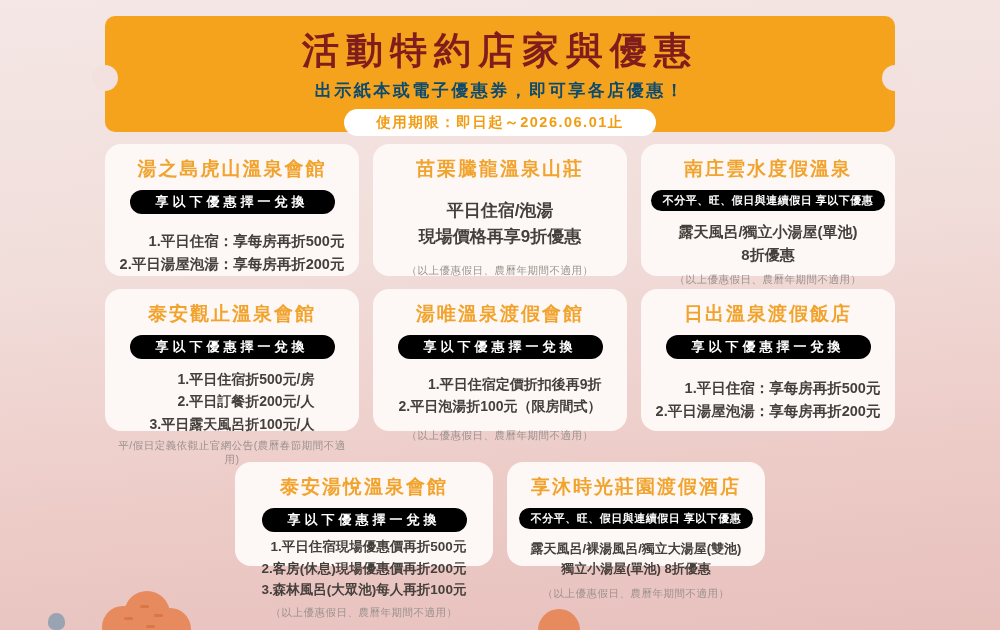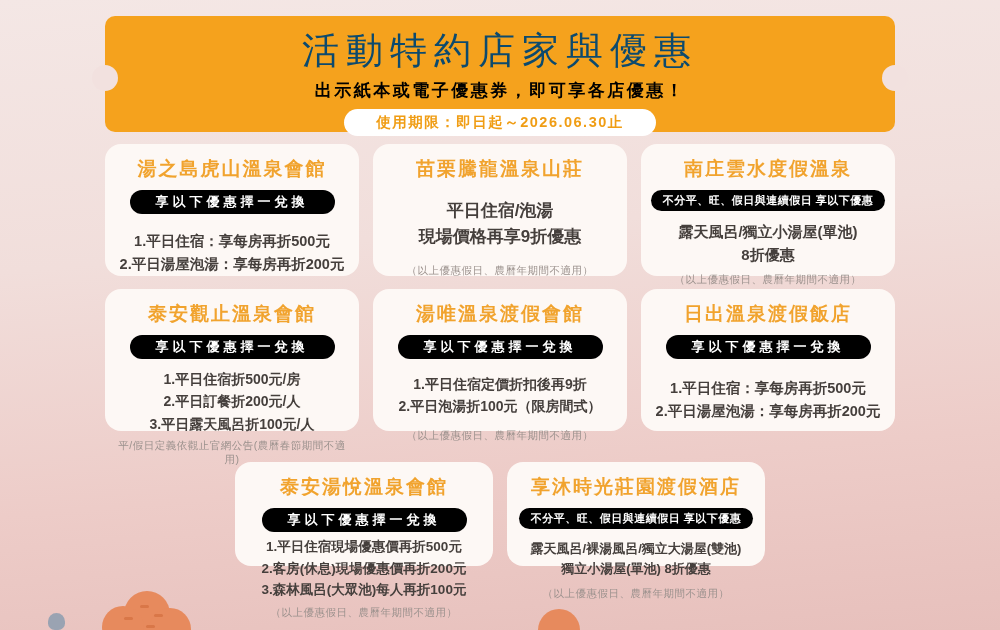--- a/index.html
+++ b/index.html
@@ -6,35 +6,35 @@
   body{
     width:1000px;height:630px;position:relative;overflow:hidden;
     background:linear-gradient(175deg,#f4e7e5 0%,#f1dedb 38%,#edccc8 72%,#e7c0bc 100%);
     font-family:"Liberation Sans","DejaVu Sans",sans-serif;
   }
   
   .banner{position:absolute;left:105px;top:16px;width:790px;height:116px;
     background:#f5a21d;border-radius:10px;text-align:center;}
   .notch{position:absolute;width:26px;height:26px;border-radius:50%;background:#f2e1df;top:62px;transform:translateY(-50%);}
   .notch-left{left:-13px}.notch-right{right:-13px}
-  .banner-title{padding-top:10px;font-size:37px;font-weight:normal;color:#0c4a6e;letter-spacing:7px;}
-  .banner-subtitle{margin-top:3px;font-size:17px;font-weight:bold;color:#000000;letter-spacing:2.5px;}
+  .banner-title{padding-top:10px;font-size:37px;font-weight:bold;color:#7f1d1d;letter-spacing:7px;}
+  .banner-subtitle{margin-top:3px;font-size:17px;font-weight:bold;color:#0c4a6e;letter-spacing:2.5px;}
   .validity-pill{display:inline-block;margin-top:7px;background:#ffffff;color:#f09d14;font-weight:bold;
     font-size:14.5px;letter-spacing:1.5px;border-radius:999px;padding:4px 32px;}
   
   .grid{position:absolute;left:105px;top:144px;width:790px;display:grid;
     grid-template-columns:repeat(3,1fr);grid-template-rows:132px 142px;column-gap:14px;row-gap:13px;}
   .bottom-row{position:absolute;left:105px;top:462px;width:790px;display:flex;justify-content:center;gap:14px;}
   .bottom-row .card{width:258px;height:104px;}
   .card{background:#fdf8f5;border-radius:16px;box-sizing:border-box;padding:12px 6px 0 6px;text-align:center;}
   .card-title{font-size:19px;font-weight:bold;color:#f1a32e;letter-spacing:2px;}
   .badge{display:inline-block;margin-top:8px;background:#000000;color:#ffffff;font-weight:bold;
     font-size:13px;letter-spacing:4px;padding:3px 26px;border-radius:999px;}
   .badge.wide{font-size:11px;letter-spacing:0.5px;padding:3px 12px;}
-  .items{display:inline-block;text-align:center;margin-top:10px;font-size:14px;font-weight:bold;color:#453f3c;line-height:1.6;}
+  .items{display:inline-block;text-align:right;margin-top:10px;font-size:14px;font-weight:bold;color:#453f3c;line-height:1.6;}
   .body-lines{margin-top:9px;font-size:15.5px;font-weight:bold;color:#453f3c;line-height:1.5;}
   .note{margin-top:7px;font-size:10.5px;color:#9b918d;letter-spacing:0.5px;}
   
   #card1 .items{margin-top:16px;font-size:14.5px;}
   #card2 .body-lines{margin-top:16px;font-size:17px;}
   #card2 .note{margin-top:15px;}
   #card3 .body-lines{margin-top:10px;font-size:15px;}
   #card4 .items{margin-top:9px;}
   #card4 .note{margin-top:4px;}
   #card5 .items{margin-top:14px;}
@@ -56,21 +56,21 @@
   .figure{position:absolute;left:48px;top:613px;width:17px;height:17px;background:#9aa3b2;border-radius:50% 50% 40% 40%;}
 </style>
 </head>
 <body>
 
 <div class="banner">
   <span class="notch notch-left"></span>
   <span class="notch notch-right"></span>
   <div class="banner-title">活動特約店家與優惠</div>
   <div class="banner-subtitle">出示紙本或電子優惠券，即可享各店優惠！</div>
-  <div class="validity-pill">使用期限：即日起～2026.06.30止</div>
+  <div class="validity-pill">使用期限：即日起～2026.06.01止</div>
 </div>
 
 <div class="grid">
 
   <div class="card" id="card1">
     <div class="card-title">湯之島虎山溫泉會館</div>
     <div class="badge">享以下優惠擇一兌換</div>
     <div class="items">
       <div>1.平日住宿：享每房再折500元</div>
       <div>2.平日湯屋泡湯：享每房再折200元</div>

